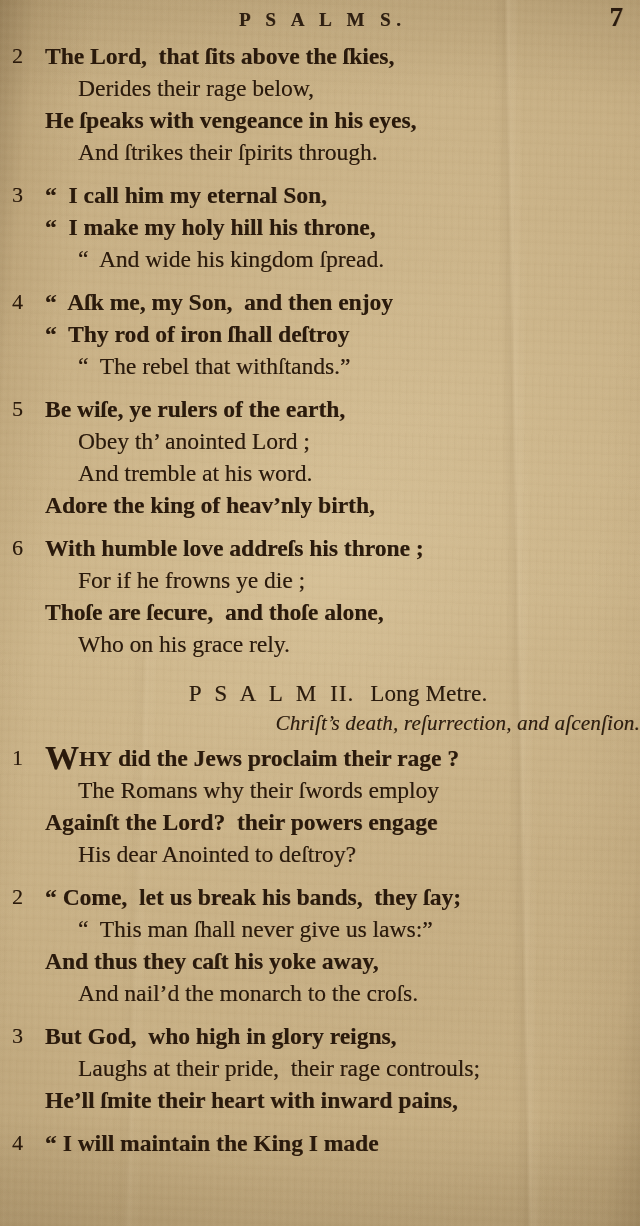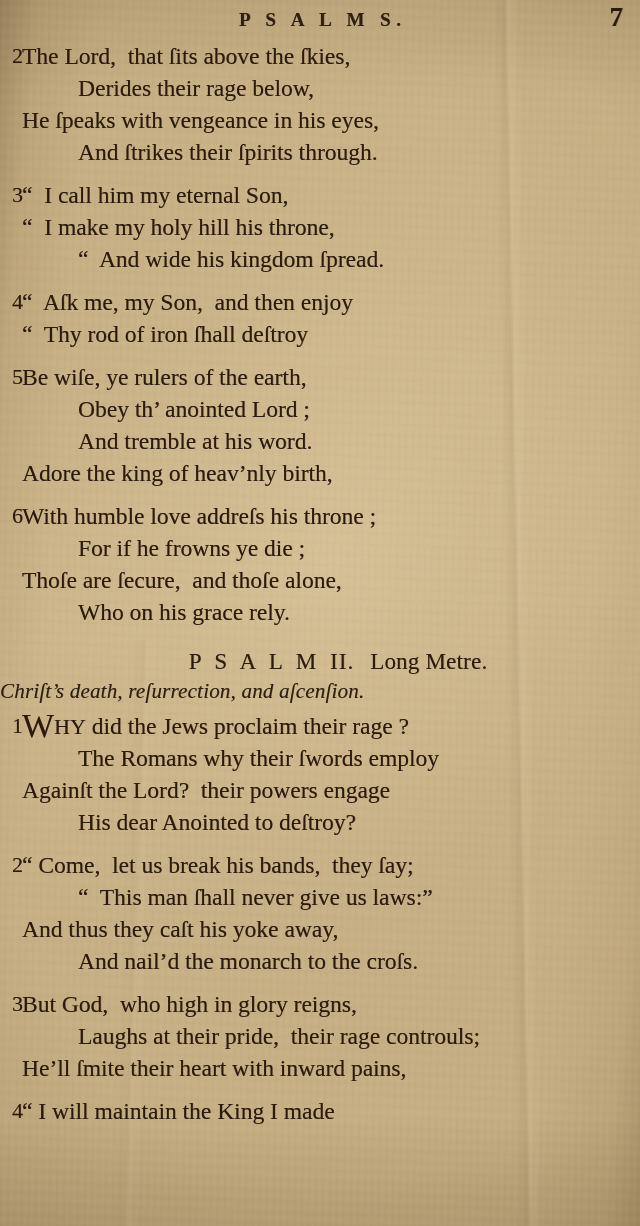--- a/index.html
+++ b/index.html
@@ -138,21 +138,21 @@
   }
   .vnum {
     position: absolute;
     left: 12px;
     top: 0;
     width: 22px;
     text-align: left;
     font-size: 22px;
   }
   .vtext { display: inline-block; }
-  .ind0 .vtext { margin-left: 22px; }
+  .ind0 .vtext { margin-left: 45px; font-weight: bold; }
   .ind1 .vtext { margin-left: 78px; }
 
   
   .psalm-head {
     margin: 21px 0 0 0;
     text-align: center;
     font-size: 23px;
     letter-spacing: 0.3px;
     color: #2b1c0e;
     text-shadow: 0.4px 0.3px 0.6px rgba(55,34,16,0.5);
@@ -160,21 +160,21 @@
   }
   .psalm-head .pnum {
     letter-spacing: 4px;
   }
   .psalm-head .metre {
     margin-left: 16px;
     letter-spacing: 0.2px;
   }
   .psalm-sub {
     margin: 4px 0 6px 0;
-    text-align: left;
+    text-align: right;
     font-style: italic;
     font-size: 21px;
     letter-spacing: 0.2px;
     color: #2c1d0f;
     font-family: "Liberation Serif", "DejaVu Serif", serif;
     text-shadow: 0.35px 0.25px 0.5px rgba(55,34,16,0.45);
   }
 
   
   .initial {
@@ -210,20 +210,21 @@
           <div class="vline ind1"><span class="vtext">And ſtrikes their ſpirits through.</span></div>
         </div>
         <div class="stanza">
           <div class="vline ind0"><span class="vnum">3</span><span class="vtext">“  I call him my eternal Son,</span></div>
           <div class="vline ind0"><span class="vtext">“  I make my holy hill his throne,</span></div>
           <div class="vline ind1"><span class="vtext">“  And wide his kingdom ſpread.</span></div>
         </div>
         <div class="stanza">
           <div class="vline ind0"><span class="vnum">4</span><span class="vtext">“  Aſk me, my Son,  and then enjoy</span></div>
           <div class="vline ind0"><span class="vtext">“  Thy rod of iron ſhall deſtroy</span></div>
+          <div class="vline ind1"><span class="vtext">“  The rebel that withſtands.”</span></div>
         </div>
         <div class="stanza">
           <div class="vline ind0"><span class="vnum">5</span><span class="vtext">Be wiſe, ye rulers of the earth,</span></div>
           <div class="vline ind1"><span class="vtext">Obey th’ anointed Lord ;</span></div>
           <div class="vline ind1"><span class="vtext">And tremble at his word.</span></div>
           <div class="vline ind0"><span class="vtext">Adore the king of heav’nly birth,</span></div>
         </div>
         <div class="stanza">
           <div class="vline ind0"><span class="vnum">6</span><span class="vtext">With humble love addreſs his throne ;</span></div>
           <div class="vline ind1"><span class="vtext">For if he frowns ye die ;</span></div>

